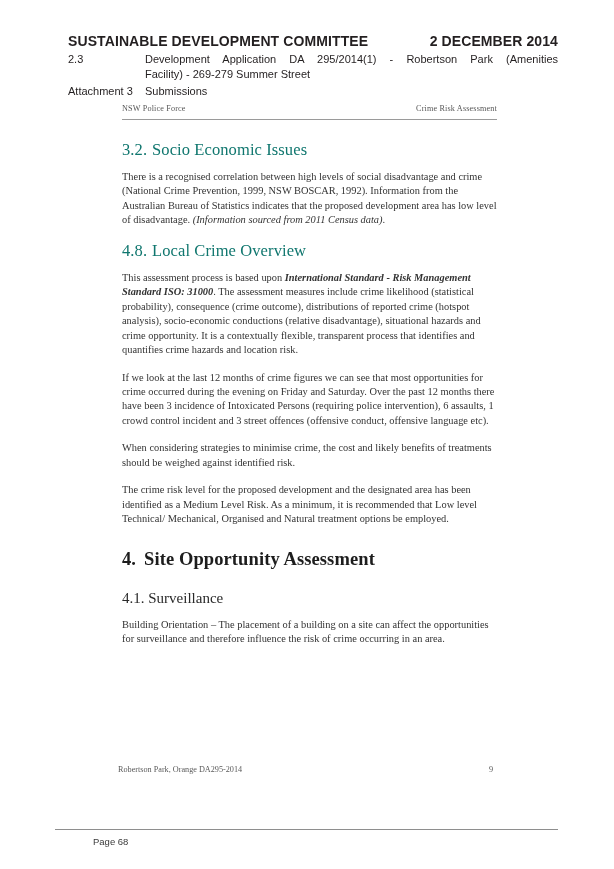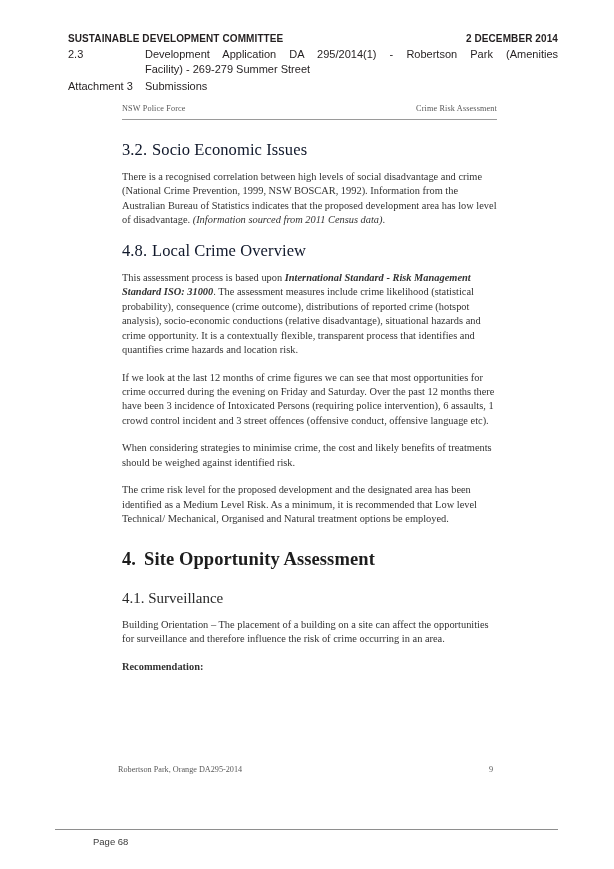--- a/index.html
+++ b/index.html
@@ -21,21 +21,21 @@
     position: absolute;
     left: 68px;
     top: 33px;
     width: 490px;
   }
   .agenda-toprow {
     display: flex;
     justify-content: space-between;
     align-items: baseline;
     font-weight: bold;
-    font-size: 10px;
+    font-size: 14px;
     letter-spacing: 0.1px;
     color: #231f20;
   }
   .agenda-row {
     display: flex;
     align-items: flex-start;
     font-size: 11px;
     color: #231f20;
     margin-top: 3px;
     line-height: 1.32;
@@ -103,21 +103,21 @@
     font-size: 10.4px;
     line-height: 1.39;
     color: #333333;
   }
 
   h2.sec {
     margin: 9px 0 10px 0;
     font-family: "Liberation Serif", serif;
     font-weight: normal;
     font-size: 16.5px;
-    color: #0f172a;
+    color: #0f766e;
     letter-spacing: 0.1px;
   }
   h2.sec .num {
     display: inline-block;
     min-width: 30px;
   }
 
   h1.sec-major {
     margin: 22px 0 12px 0;
     font-family: "Liberation Serif", serif;
@@ -227,21 +227,20 @@
     <p>If we look at the last 12 months of crime figures we can see that most opportunities for crime occurred during the evening on Friday and Saturday. Over the past 12 months there have been 3 incidence of Intoxicated Persons (requiring police intervention), 6 assaults, 1 crowd control incident and 3 street offences (offensive conduct, offensive language etc).</p>
     <p>When considering strategies to minimise crime, the cost and likely benefits of treatments should be weighed against identified risk.</p>
     <p>The crime risk level for the proposed development and the designated area has been identified as a Medium Level Risk. As a minimum, it is recommended that Low level Technical/ Mechanical, Organised and Natural treatment options be employed.</p>
 
     <h1 class="sec-major">
       <span class="num">4.</span><span>Site Opportunity Assessment</span>
     </h1>
 
     <h3 class="sec-sub">4.1. Surveillance</h3>
     <p>Building Orientation – The placement of a building on a site can affect the opportunities for surveillance and therefore influence the risk of crime occurring in an area.</p>
-    <p class="recommendation">Recommendation:</p>
 
   </div>
 
   <div class="doc-footer">
     <span>Robertson Park, Orange DA295-2014</span>
     <span>9</span>
   </div>
 
 </div>
 

